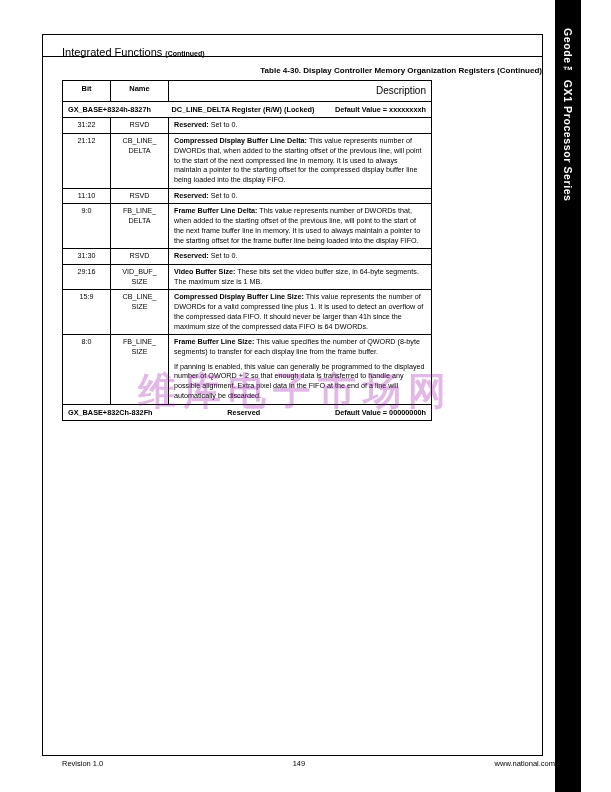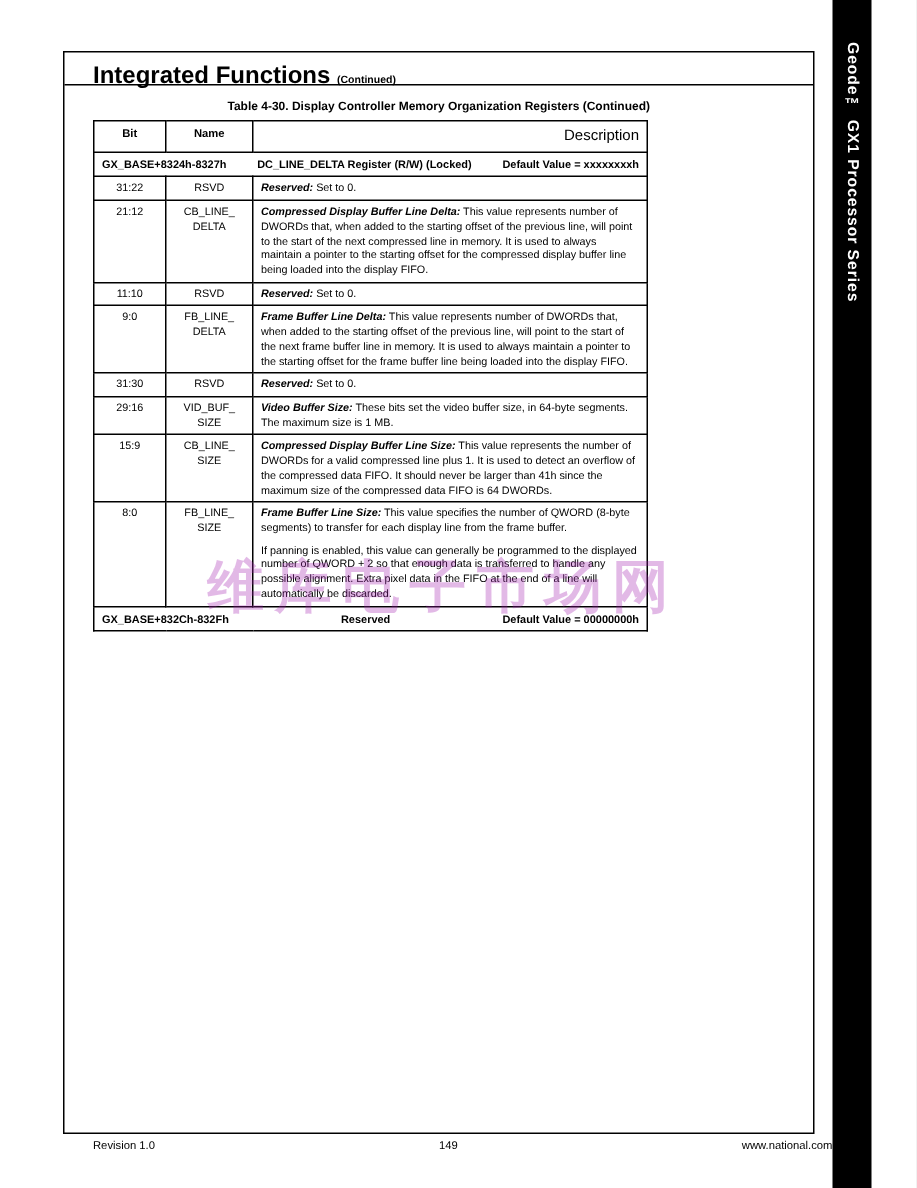--- a/index.html
+++ b/index.html
@@ -10,44 +10,44 @@
     margin:0 auto;
   }
   .content-box {
     position:absolute; left:42px; top:34px; width:501px; height:722px;
     border:1px solid #000; background:#fff;
   }
   .doc-header {
     height:22px; border-bottom:1px solid #000;
     padding:7px 0 0 19px;
   }
-  .doc-header .main-title { font-size:16px; font-weight:bold; }
+  .doc-header .main-title { font-size:11px; font-weight:normal; }
   .doc-header .continued { font-size:7px; font-weight:bold; }
   .table-title {
-    text-align:center; font-size:8px; font-weight:bold;
+    text-align:right; font-size:8px; font-weight:bold;
     margin:9px 0 5px 0;
   }
   table.reg-table {
     border-collapse:collapse; margin-left:19px; width:370px;
     font-size:7.2px; line-height:1.35;
   }
   table.reg-table th, table.reg-table td {
     border:1px solid #000; vertical-align:top;
   }
   table.reg-table { border:1.5px solid #000; }
   th.col-bit, th.col-name {
     width:48px; text-align:center; font-size:7.5px; font-weight:bold; padding:3px 1px;
   }
   th.col-name { width:58px; }
   th.col-desc { text-align:right; font-size:10px; font-weight:normal; padding:3px 5px; }
   td.bit-cell { width:48px; text-align:center; padding:2px 1px; }
   td.name-cell { width:58px; text-align:center; padding:2px 5px; white-space:pre-line; }
   td.desc-cell { padding:2px 5px 3px 5px; }
   .desc-para + .desc-para { margin-top:5px; }
-  .desc-lead { font-weight:bold;font-style:italic; }
+  .desc-lead { font-weight:bold; }
   tr.section-row td { padding:3px 5px; font-weight:bold; font-size:7.3px; }
   .section-wrap { display:flex; justify-content:space-between; align-items:baseline; }
   .sec-addr { white-space:nowrap; }
   .sec-reg { flex:1; text-align:center; white-space:nowrap; padding:0 4px; }
   .sec-def { white-space:nowrap; }
   .sidebar {
     position:absolute; right:30px; top:0; width:26px; height:792px;
     background:#000; display:flex; justify-content:center;
   }
   .sidebar-text {

